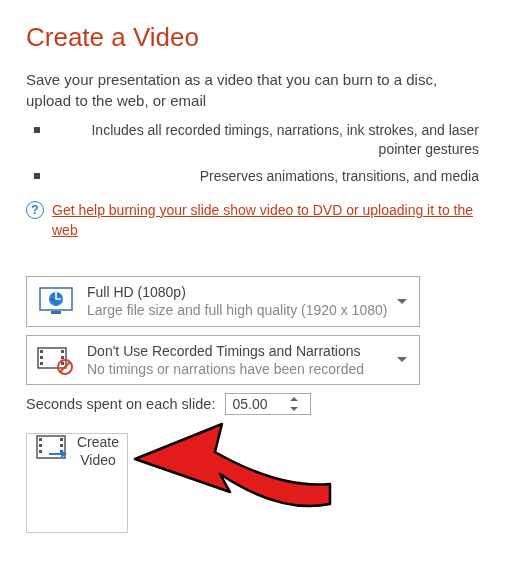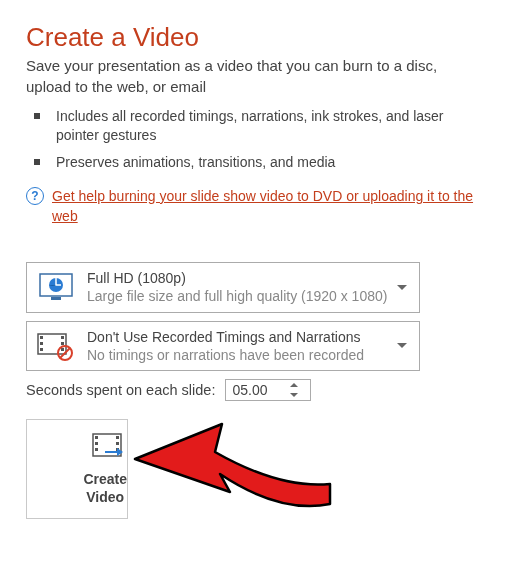--- a/index.html
+++ b/index.html
@@ -9,29 +9,29 @@
     width: 505px;
     height: 577px;
     padding: 22px 26px;
     color: #444;
     font-size: 14px;
   }
   .title {
     color: #c43e1c;
     font-size: 26px;
     font-weight: 400;
-    margin-bottom: 2px;
+    margin-bottom: 16px;
   }
   .subtitle {
     color: #444;
     font-size: 15px;
     line-height: 1.4;
     margin-bottom: 10px;
   }
-  .bullets { list-style: none; margin-left: 8px; margin-bottom: 14px; }
+  .bullets { list-style: none; margin-left: 8px; margin-bottom: 14px; text-align: right; }
   .bullets li {
     position: relative;
     padding-left: 22px;
     margin-bottom: 8px;
     line-height: 1.35;
     color: #444;
   }
   .bullets li::before {
     content: "";
     position: absolute;
@@ -135,27 +135,26 @@
     content: ""; width:0; height:0;
     border-left: 4px solid transparent;
     border-right: 4px solid transparent;
     border-top: 4px solid #666;
   }
   .create-btn {
     border: 1px solid #c9c9c9;
     width: 102px;
     height: 100px;
     display: flex;
-    flex-direction: column;
-    align-items: flex-end;
+    flex-direction: row;
+    align-items: flex-start;
     justify-content: center;
     gap: 6px;
     background: #fff;
     cursor: pointer;
-    font-weight: bold;
   }
   .create-btn .btn-label {
     color: #444;
     font-size: 14px;
     text-align: center;
     line-height: 1.25;
     white-space: pre-line;
   }
   .arrow-annot {
     position: absolute;

